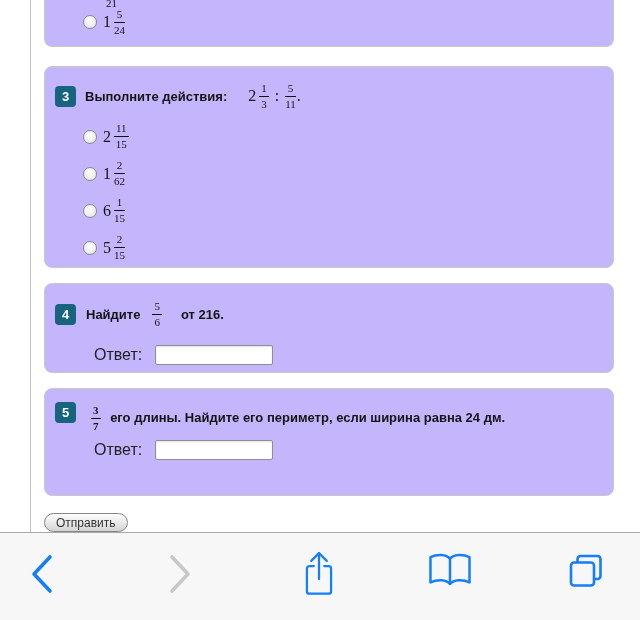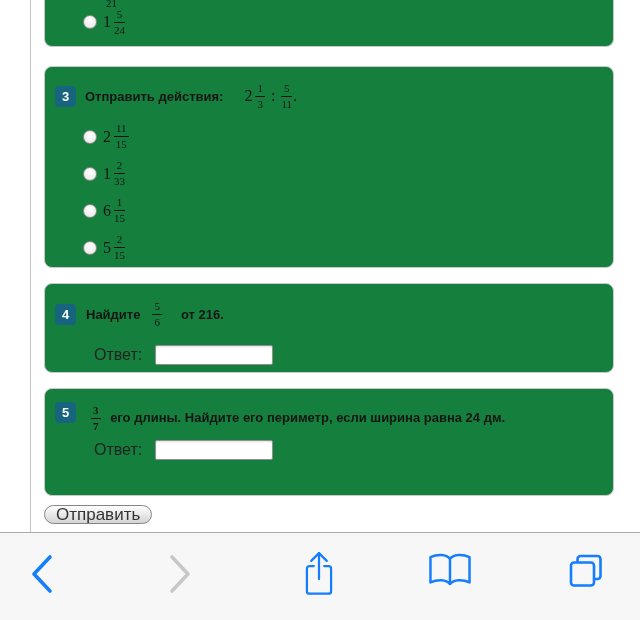--- a/index.html
+++ b/index.html
@@ -8,21 +8,21 @@
     --forward-gray:#c7c7c9;
     --toolbar-bg:#f7f7f8;
   }
   html,body{margin:0;padding:0;}
   body{
     width:640px;height:620px;position:relative;overflow:hidden;
     background:#fff;font-family:"Liberation Sans",sans-serif;color:#151515;
   }
   .page-left-border{position:absolute;left:30px;top:0;height:532px;width:0;border-left:1px solid #c2c2c2;}
   .content{position:absolute;left:44px;top:0;width:570px;}
-  .card{border:1px solid #c9c9c9;border-radius:8px;background:#15803d;box-sizing:border-box;position:relative;}
+  .card{border:1px solid #c9c9c9;border-radius:8px;background:#c4b5fd;box-sizing:border-box;position:relative;}
   .card-partial{height:47px;border-top:none;border-top-left-radius:0;border-top-right-radius:0;margin-bottom:19px;overflow:hidden;}
   .cut-den{position:absolute;left:61px;top:-3px;font-family:"Liberation Serif","DejaVu Serif",serif;font-size:11px;}
   .p-option{position:absolute;left:38px;top:8px;display:flex;align-items:center;gap:6px;}
   .card-q3{height:202px;margin-bottom:15px;padding:13px 0 0 10px;}
   .card-q4{height:90px;margin-bottom:15px;padding:13px 0 0 10px;}
   .card-q5{height:108px;padding:13px 10px 0 10px;}
   .badge{width:21px;height:21px;background:var(--badge-bg,#17647e);color:#fff;border-radius:4px;
     font-size:13px;font-weight:bold;display:flex;align-items:center;justify-content:center;flex:0 0 auto;}
   .title-row{display:flex;align-items:center;gap:9px;height:32px;}
   .q-text{font-weight:bold;font-size:13px;color:#151515;}
@@ -42,22 +42,22 @@
   .q4-row .q-text{margin-left:10px;}
   .q4-row .frac{margin:0 9px 0 12px;}
   .answer-row{display:flex;align-items:center;margin-left:39px;}
   .card-q4 .answer-row{margin-top:14px;}
   .card-q5 .answer-row{margin-top:7px;}
   .answer-label{font-size:16px;color:#222;}
   .answer-input{margin-left:13px;width:112px;height:16px;border:1px solid #8f8f8f;border-radius:2px;
     background:#fff;box-shadow:inset 0 1px 2px rgba(0,0,0,0.12);}
   .q5-row{display:flex;align-items:flex-start;gap:9px;}
   .q5-para{width:480px;font-weight:bold;font-size:13px;line-height:27px;margin-top:2px;}
-  .submit-btn{margin-top:9px;height:19px;padding:0 11px;border:1px solid #868686;border-radius:10px;
-    background:linear-gradient(#fefefe,#d4d4d4);font-size:17px;color:#333;font-family:"Liberation Sans",sans-serif;
+  .submit-btn{margin-top:17px;height:19px;padding:0 11px;border:1px solid #868686;border-radius:10px;
+    background:linear-gradient(#fefefe,#d4d4d4);font-size:12px;color:#333;font-family:"Liberation Sans",sans-serif;
     display:inline-flex;align-items:center;cursor:pointer;}
   .toolbar{position:absolute;left:0;top:532px;width:640px;height:88px;
     background:var(--toolbar-bg,#f7f7f8);border-top:1px solid #a9a9a9;box-sizing:border-box;}
   .tb-icon{position:absolute;display:block;cursor:pointer;}
   .tb-icon svg{display:block;}
   .icon-back{left:28px;top:21px;color:var(--accent-blue,#157efb);}
   .icon-forward{left:168px;top:21px;color:var(--forward-gray,#c7c7c9);}
   .icon-share{left:300px;top:15px;color:var(--accent-blue,#157efb);}
   .icon-book{left:427px;top:18px;color:var(--accent-blue,#157efb);}
   .icon-tabs{left:566px;top:18px;color:var(--accent-blue,#157efb);}
@@ -84,21 +84,21 @@
           <span class="den">24</span>
         </span>
       </span>
     </div>
   </div>
 
   
   <div class="card card-q3">
     <div class="title-row">
       <span class="badge">3</span>
-      <span class="q-text">Отправить действия:</span>
+      <span class="q-text">Выполните действия:</span>
       <span class="expr">
         <span class="mixed">
           <span>2</span>
           <span class="frac">
             <span class="num">1</span>
             <span class="den">3</span>
           </span>
         </span>
         <span class="op">:</span>
         <span class="frac">
@@ -118,21 +118,21 @@
             <span class="den">15</span>
           </span>
         </span>
       </div>
       <div class="option">
         <span class="radio"></span>
         <span class="mixed">
           <span>1</span>
           <span class="frac">
             <span class="num">2</span>
-            <span class="den">33</span>
+            <span class="den">62</span>
           </span>
         </span>
       </div>
       <div class="option">
         <span class="radio"></span>
         <span class="mixed">
           <span>6</span>
           <span class="frac">
             <span class="num">1</span>
             <span class="den">15</span>

